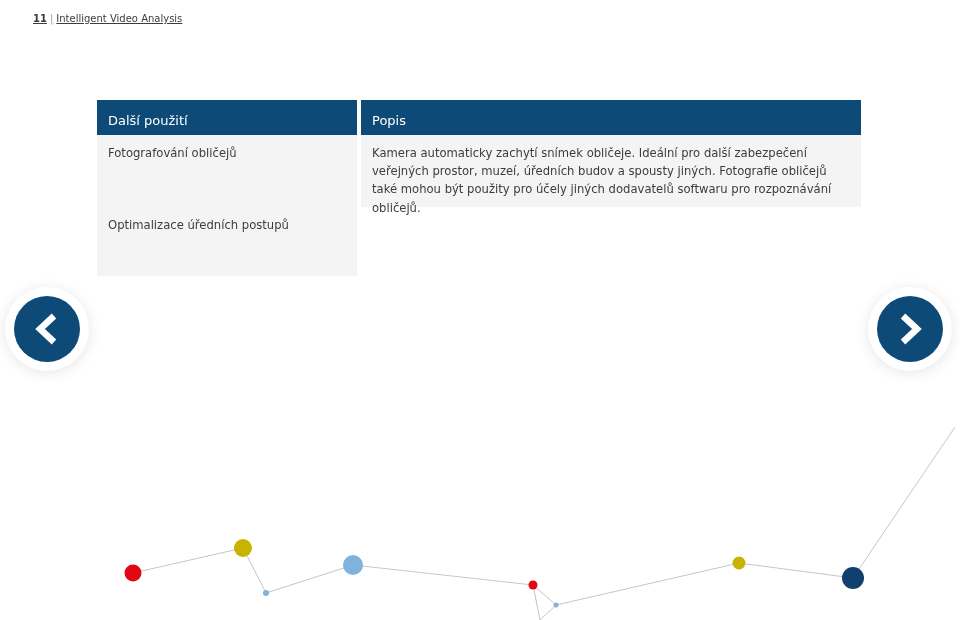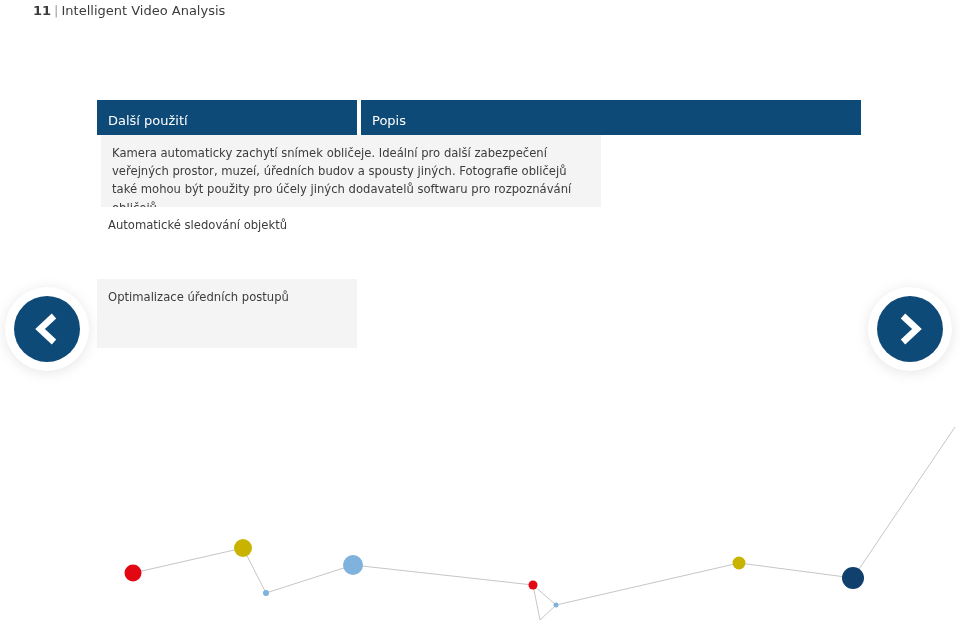--- a/index.html
+++ b/index.html
@@ -1,22 +1,22 @@
 <!DOCTYPE html>
 <html><head>
 <meta charset="utf-8">
 <style>
   html,body{margin:0;padding:0;}
   body{width:960px;height:620px;background:#ffffff;
        font-family:"DejaVu Sans",sans-serif;overflow:hidden;}
   .page{position:relative;width:960px;height:620px;background:#fff;}
 
   
-  .runhead{position:absolute;left:33px;top:3px;font-size:13px;color:#3c3c3b;
-           white-space:nowrap;}
+  .runhead{position:absolute;left:33px;top:13px;font-size:10px;color:#3c3c3b;
+           white-space:nowrap;text-decoration:underline;}
   .runhead .pg{font-weight:700;}
   .runhead .bar{color:#9d9d9c;padding:0 3px;}
 
   
   .tbl{position:absolute;left:97px;top:100px;width:764px;}
   .trow{display:flex;}
   .thead .cell{background:#0e4a78;color:#ffffff;height:35px;}
   .thead .c1{width:260px;}
   .thead .c2{width:500px;margin-left:4px;}
   .thead .txt{font-size:13px;position:absolute;left:11px;bottom:7px;white-space:nowrap;}
@@ -53,29 +53,29 @@
     <div class="trow thead">
       <div class="cell c1">
         <span class="txt">Další použití</span>
       </div>
       <div class="cell c2">
         <span class="txt">Popis</span>
       </div>
     </div>
 
     <div class="trow brow">
+      <div class="cell c1 bg-g" style="height:72px">
+        <span class="ctext">Fotografování obličejů</span>
+      </div>
       <div class="cell c2 bg-g" style="height:72px">
         <span class="ctext">Kamera automaticky zachytí snímek obličeje. Ideální pro další zabezpečení veřejných prostor, muzeí, úředních budov a spousty jiných. Fotografie obličejů také mohou být použity pro účely jiných dodavatelů softwaru pro rozpoznávání obličejů.</span>
       </div>
     </div>
 
     <div class="trow brow">
-      <div class="cell c1 bg-w" style="height:72px">
-        <span class="ctext">Automatické sledování objektů</span>
-      </div>
     </div>
 
     <div class="trow brow">
       <div class="cell c1 bg-g" style="height:69px">
         <span class="ctext">Optimalizace úředních postupů</span>
       </div>
     </div>
   </div>
 
   <div class="nav left">

